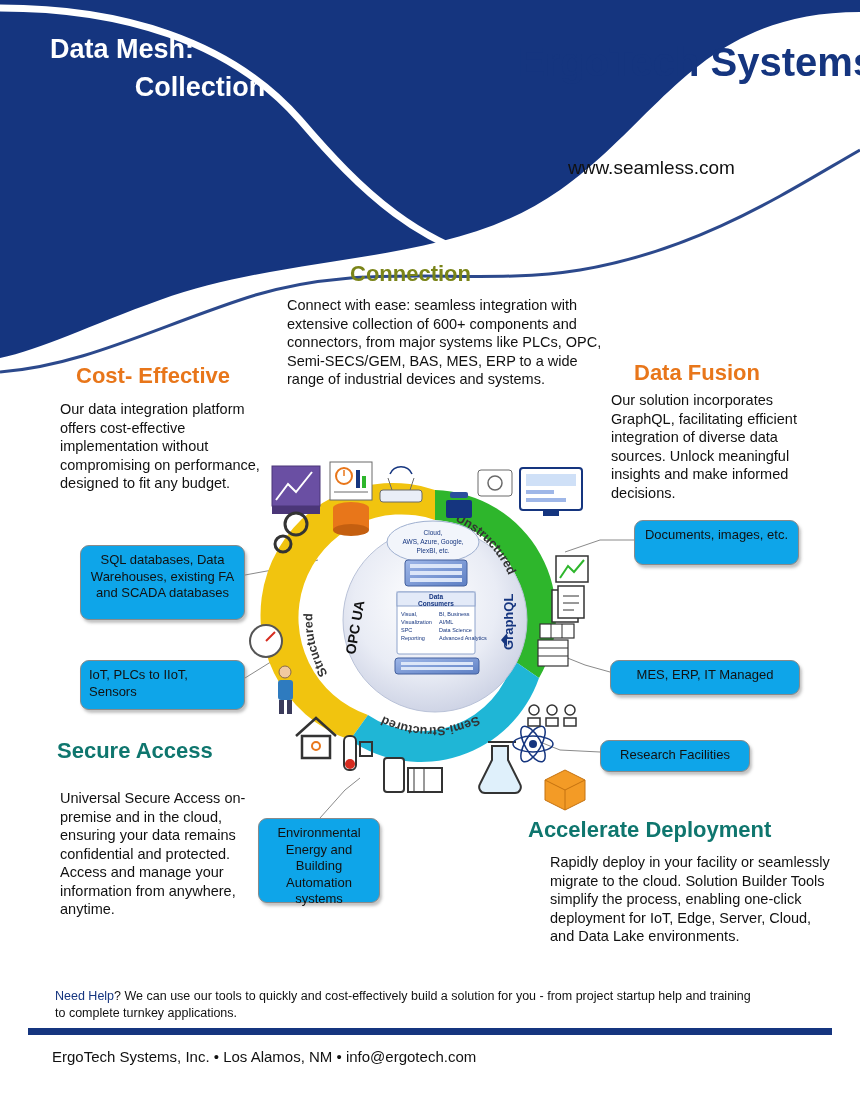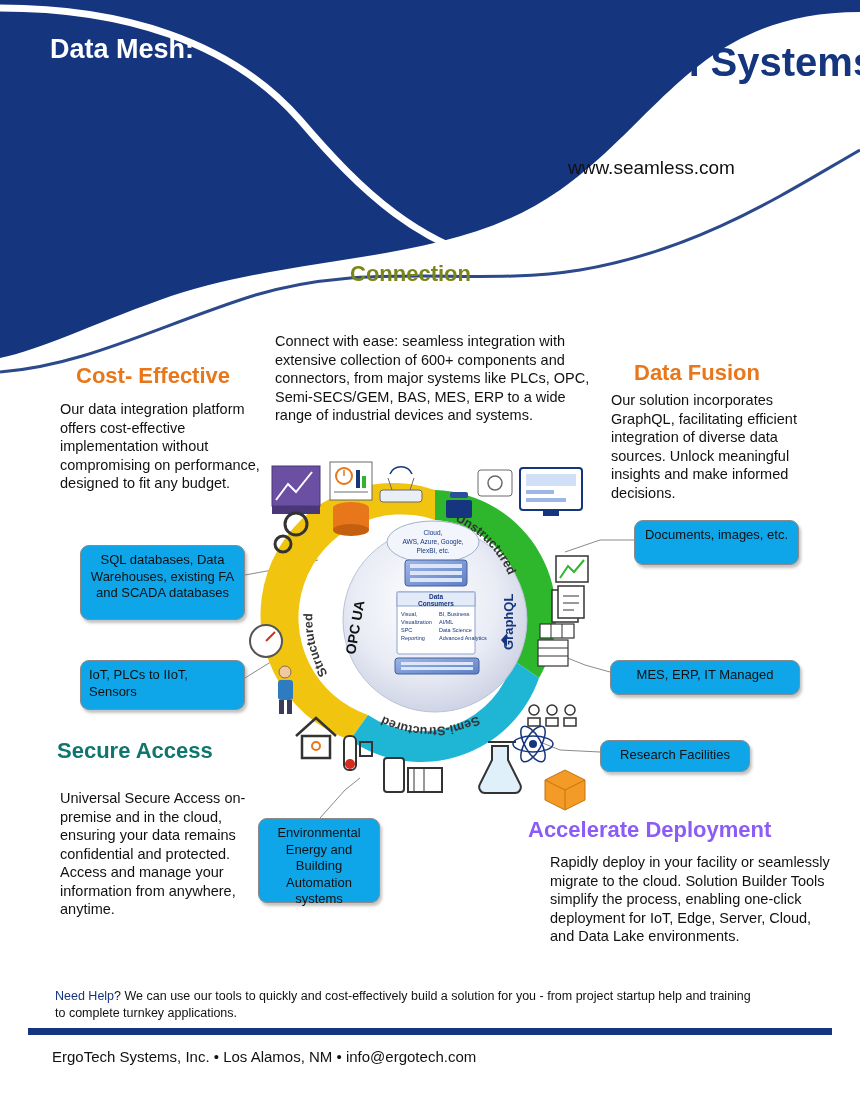--- a/index.html
+++ b/index.html
@@ -61,32 +61,32 @@
     white-space: nowrap;
   }
   .sec-body {
     position: absolute;
     font-size: 14.5px;
     line-height: 18.5px;
     color: #111111;
   }
 
   #connection-head { left: 350px; top: 261px; color: #7a8418; text-align: right; }
-  #connection-body { left: 275px; top: 296px; width: 320px; margin-top: 36px; }
+  #connection-body { left: 287px; top: 296px; width: 320px; }
 
   #cost-head { left: 76px; top: 363px; color: #e8761a; }
   #cost-body { left: 60px; top: 400px; width: 200px; }
 
   #fusion-head { left: 634px; top: 360px; color: #e8761a; }
   #fusion-body { left: 611px; top: 391px; width: 205px; }
 
   #secure-head { left: 57px; top: 738px; color: #0f766e; }
   #secure-body { left: 60px; top: 789px; width: 190px; }
 
-  #deploy-head { left: 528px; top: 817px; color: #8b5cf6; }
+  #deploy-head { left: 528px; top: 817px; color: #0f766e; }
   #deploy-body { left: 550px; top: 853px; width: 280px; }
 
   
   .callout {
     position: absolute;
     border: 1px solid #8a8a8a;
     border-radius: 9px;
     background: #0ea5e9;
     font-size: 13px;
     line-height: 16.5px;
@@ -145,20 +145,21 @@
     <path d="M0,0 L860,0 L860,12 C700,12 660,120 560,190 C450,268 300,250 160,300 C90,325 40,350 0,358 Z" fill="#15357f"></path>
 
     <path d="M0,8 C120,8 230,40 300,120 C360,190 420,250 520,268 C620,286 760,250 860,215" fill="none" stroke="#ffffff" stroke-width="7"></path>
 
     <path d="M0,372 C80,366 150,330 240,300 C360,258 470,288 580,270 C700,250 790,190 860,150" fill="none" stroke="#15357f" stroke-width="3" opacity="0.9"></path>
     <path d="M0,358 C60,352 130,322 220,292 C350,248 470,280 580,258 C700,234 790,176 860,136 L860,215 C760,250 620,286 520,268 C420,250 360,190 300,120 C230,40 120,8 0,8 Z" fill="#15357f" opacity="0"></path>
   </svg>
 
   <div class="header-title">
     <span class="l1">Data Mesh:</span>
+    <span class="l3">Collection</span>
   </div>
 
   <div class="company-name">ErgoTech Systems, Inc</div>
   <div class="company-url">www.seamless.com</div>
 </div>
 
 <div class="sec-head" id="connection-head">Connection</div>
 <div class="sec-body" id="connection-body">Connect with ease: seamless integration with  extensive collection of 600+ components and connectors, from major systems like PLCs, OPC, Semi-SECS/GEM, BAS, MES, ERP to a wide range of industrial devices and systems.</div>
 
 <div class="sec-head" id="cost-head">Cost- Effective</div>

